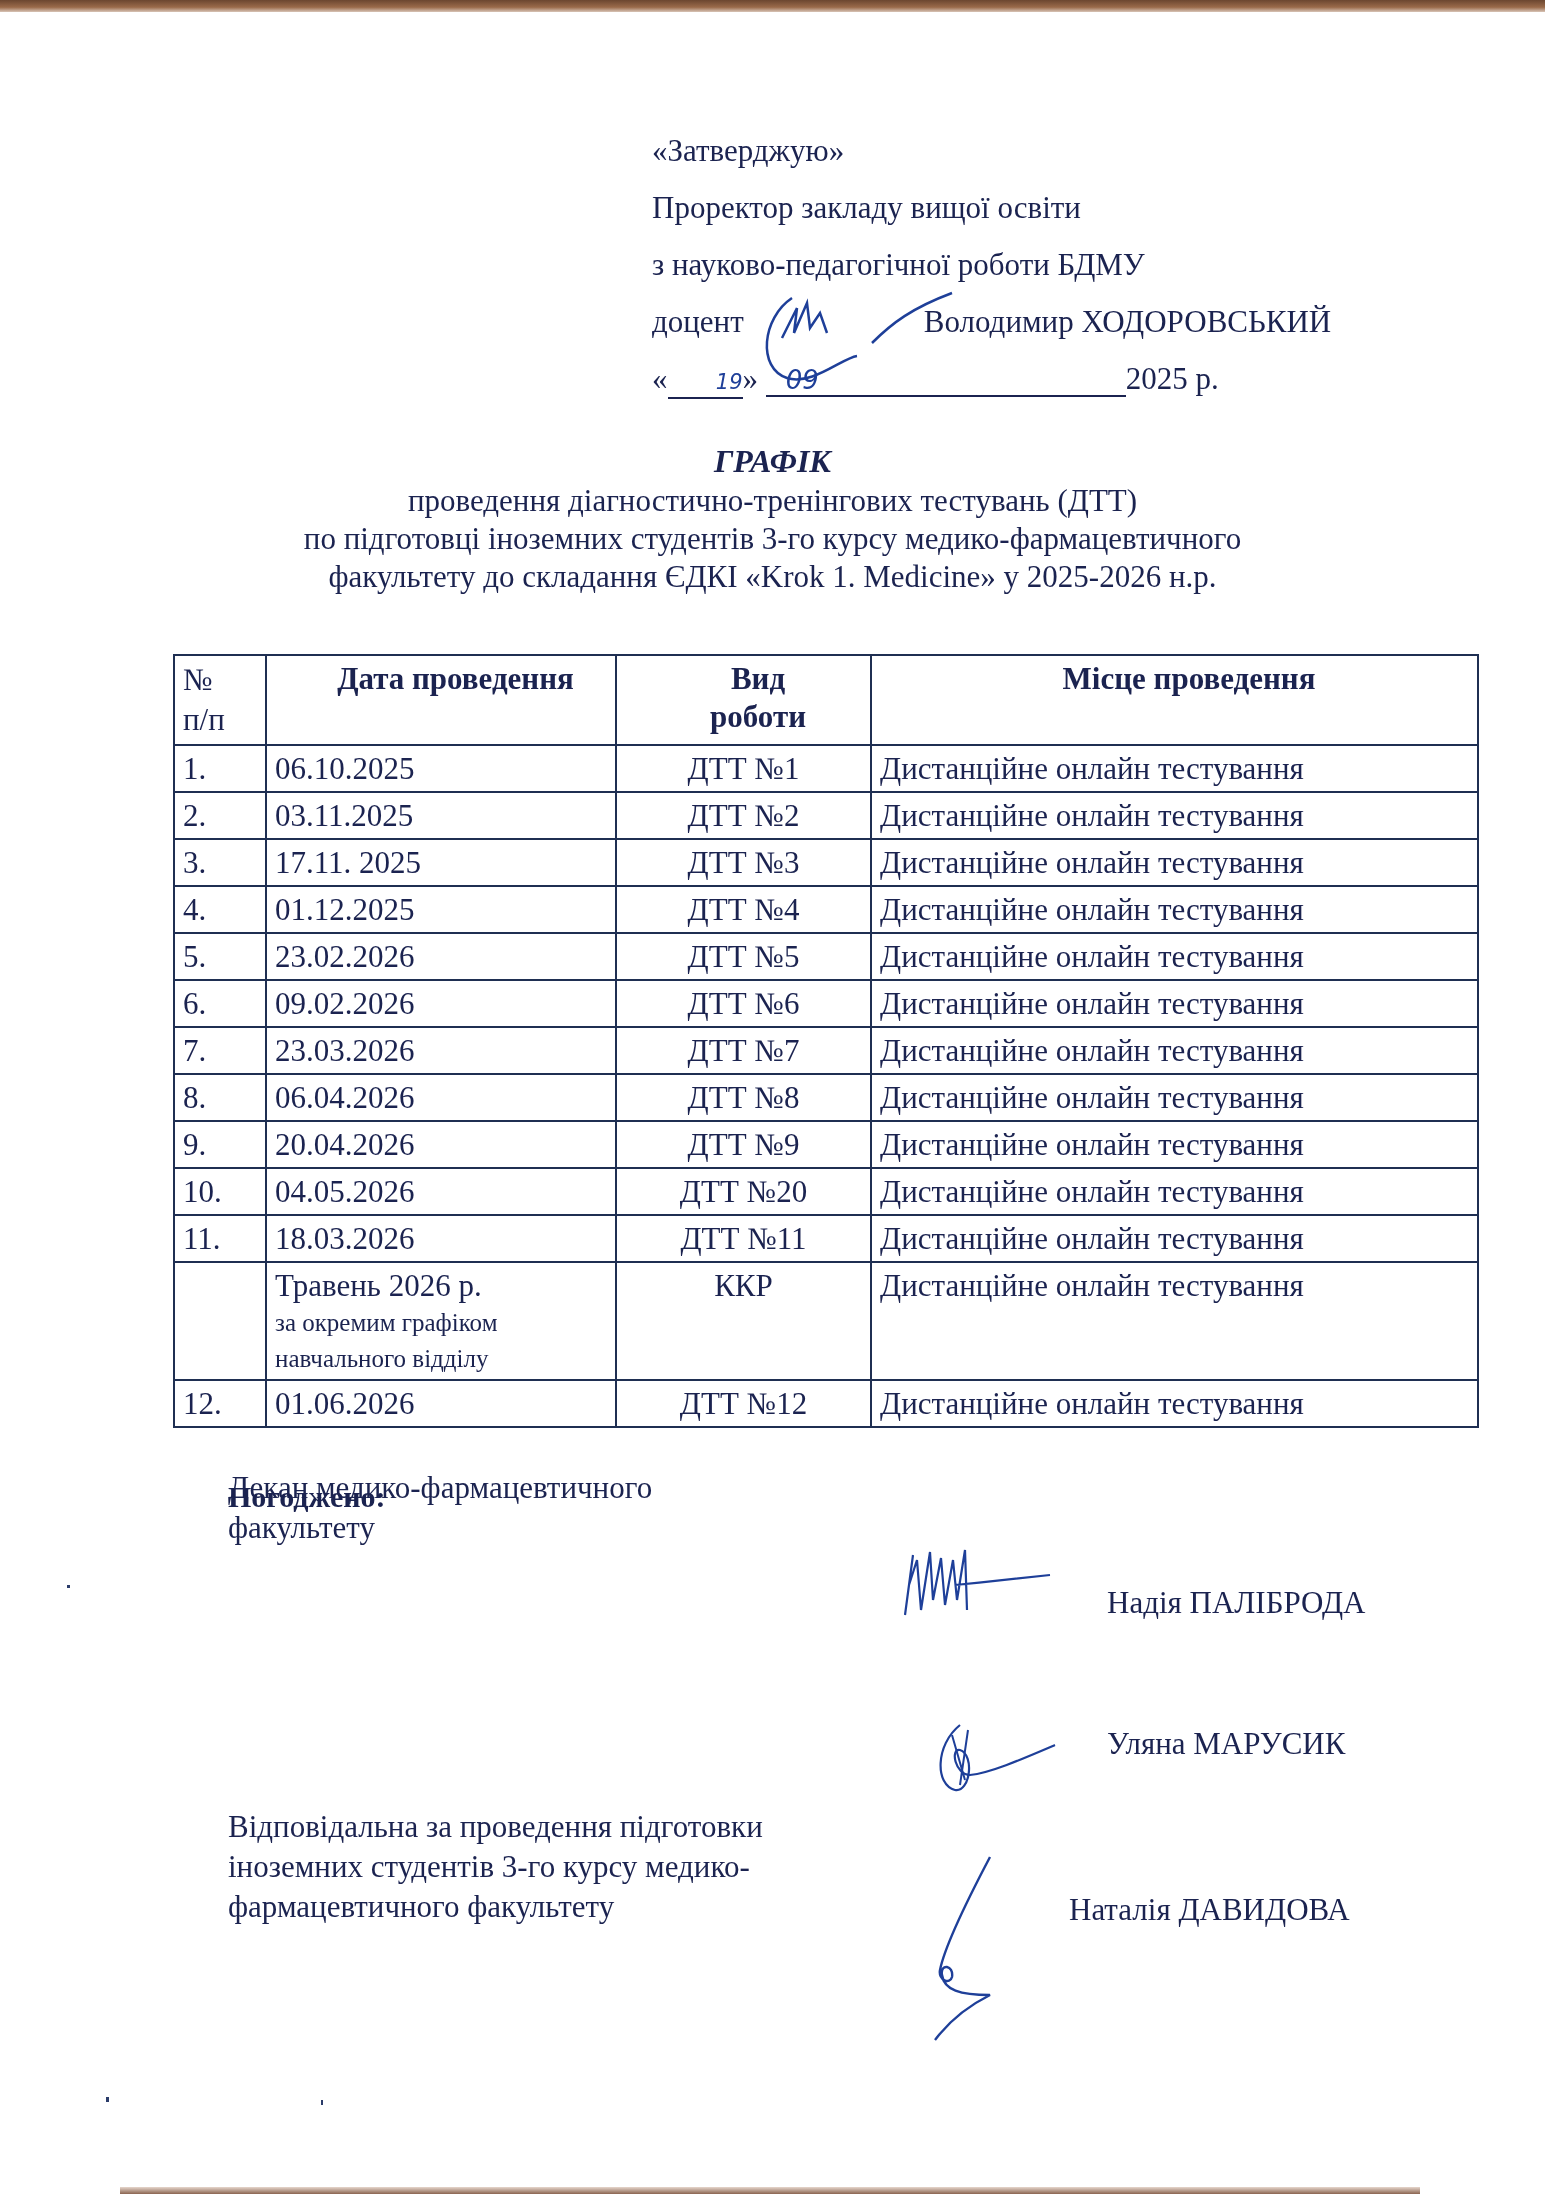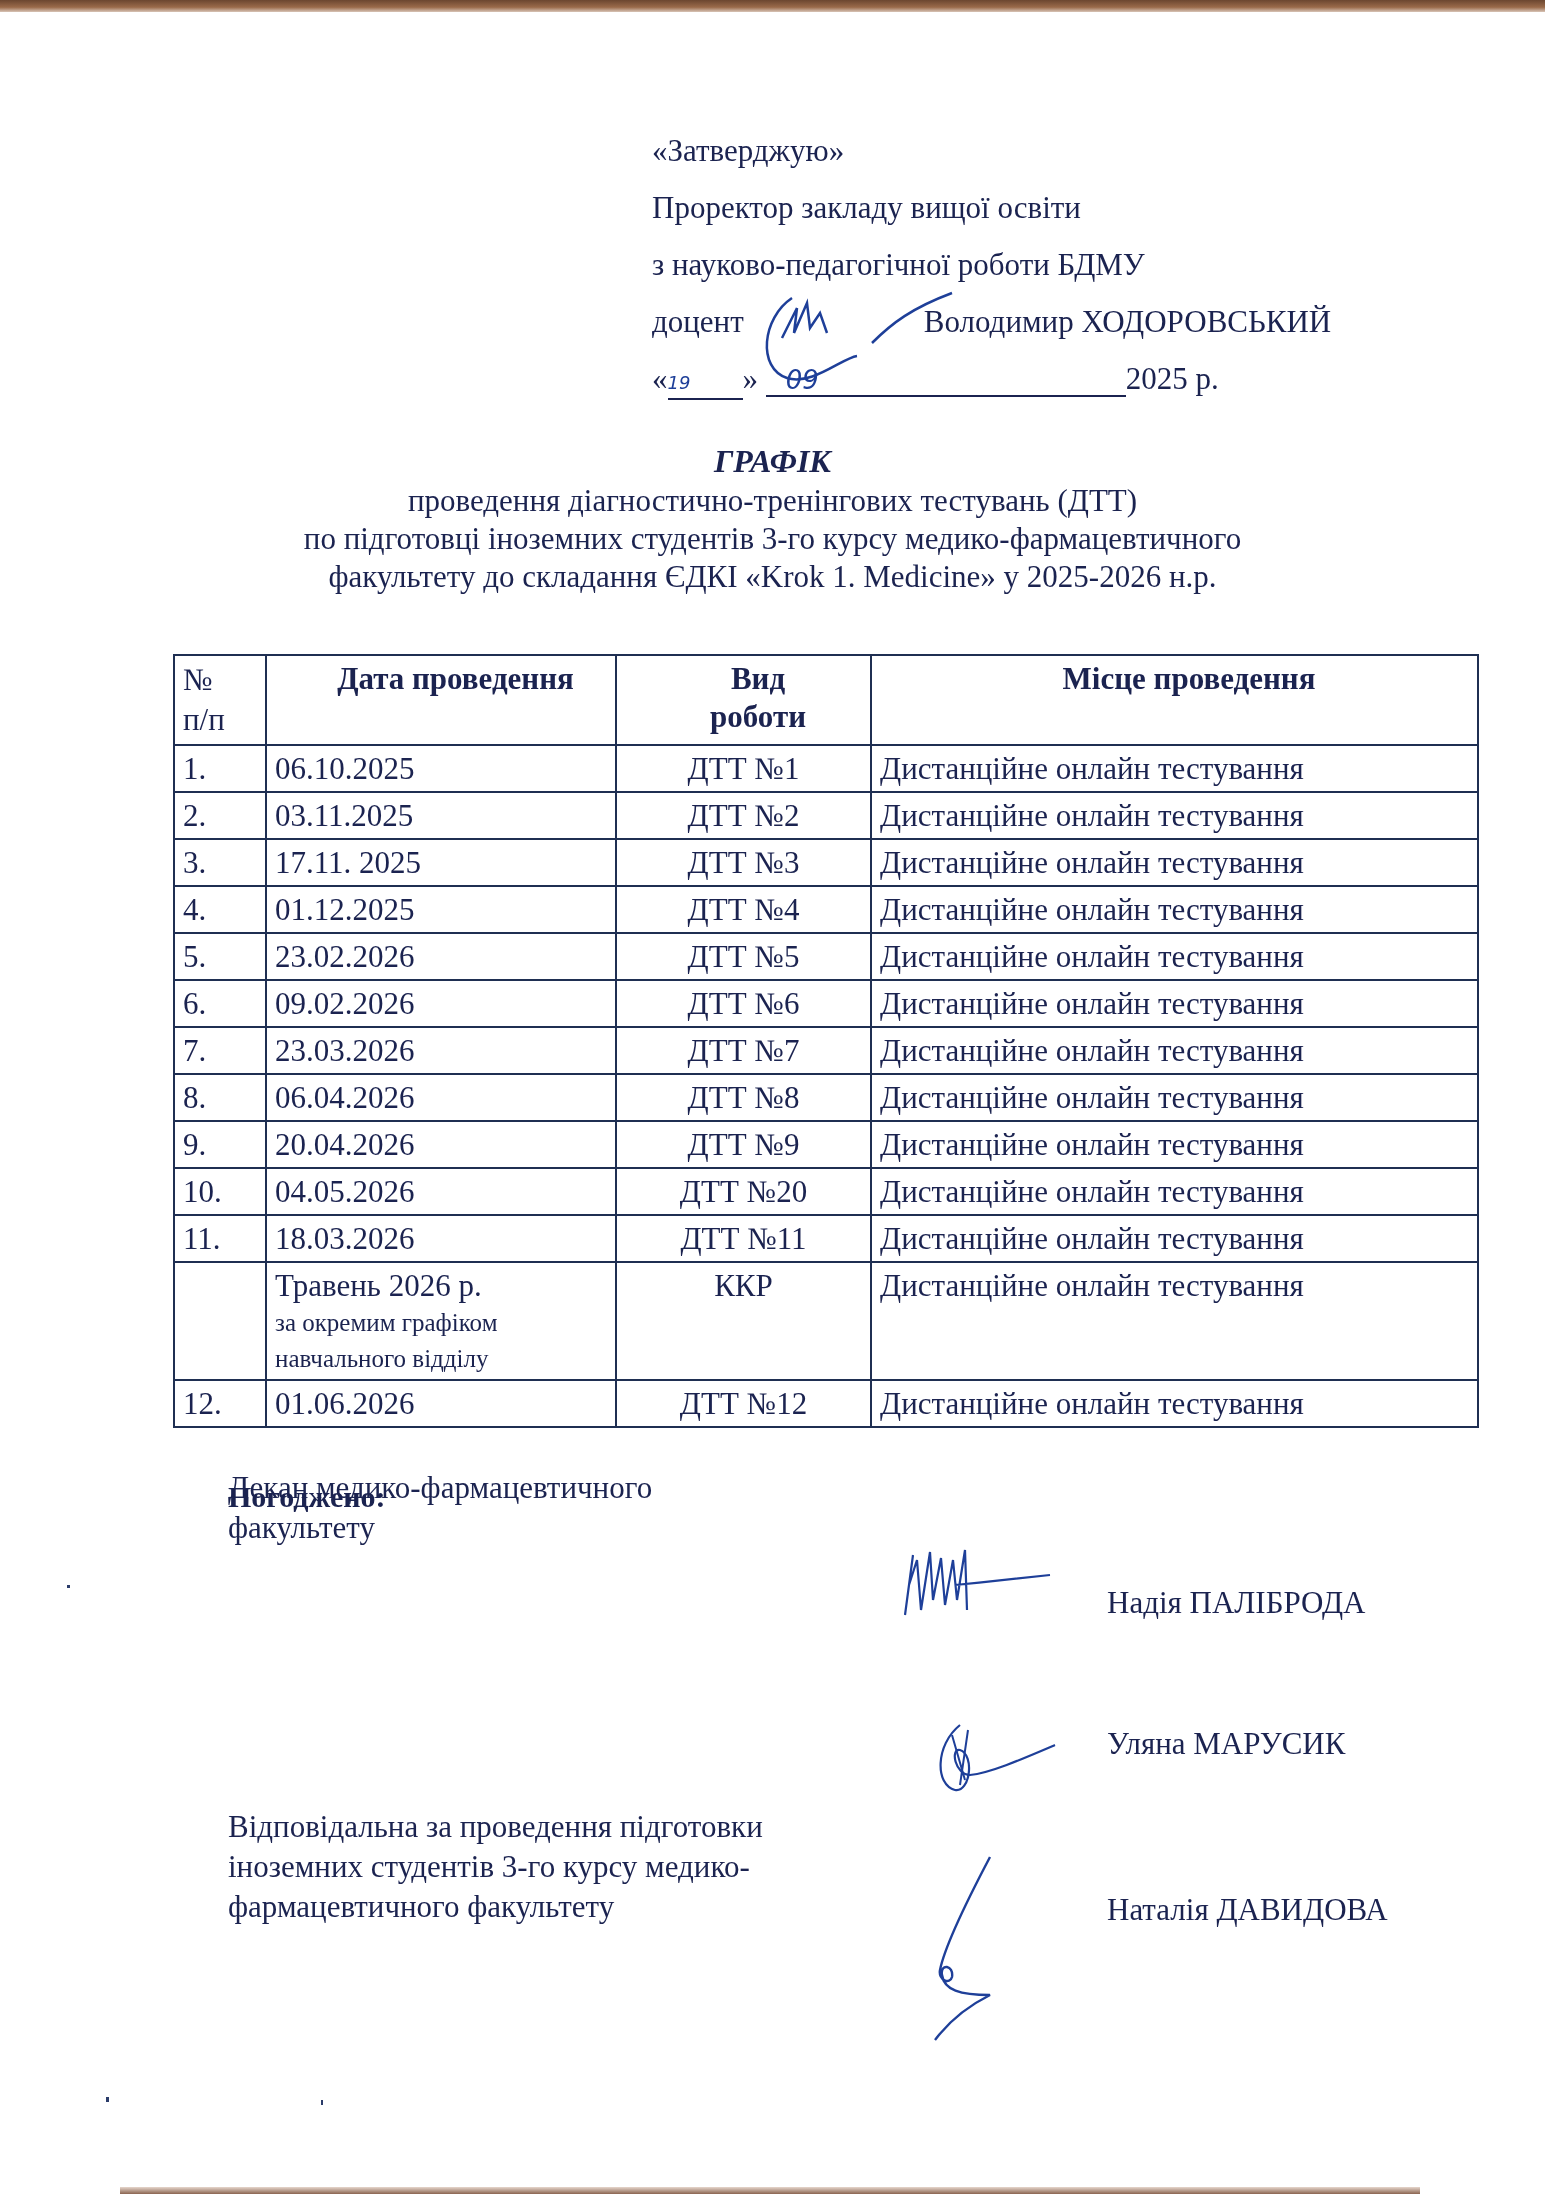--- a/index.html
+++ b/index.html
@@ -16,22 +16,22 @@
   .bottom-band {
     position: absolute; left: 120px; top: 2187px; width: 1300px; height: 7px;
     background: linear-gradient(180deg, #e6d6cc 0%, #8a6450 100%);
   }
   .approval {
     position: absolute; left: 652px; top: 122px; font-size: 31px; line-height: 57px;
   }
   .approval .line { white-space: nowrap; height: 57px; position: relative; }
   .approval .sig-space { display: inline-block; width: 180px; }
   .approval .date-day {
-    display: inline-block; width: 75px; border-bottom: 2px solid #1b2350; text-align: left;
-    font-family: "DejaVu Sans", sans-serif; font-style: italic; font-size: 18px; color: #1e3f99; line-height: 30px;
+    display: inline-block; width: 75px; border-bottom: 2px solid #1b2350; text-align: right;
+    font-family: "DejaVu Sans", sans-serif; font-style: italic; font-size: 21px; color: #1e3f99; line-height: 30px;
   }
   .approval .date-month {
     display: inline-block; width: 360px; border-bottom: 2px solid #1b2350; text-align: left;
     font-family: "DejaVu Sans", sans-serif; font-style: italic; font-size: 26px; color: #1e3f99; line-height: 30px;
     padding-left: 20px; box-sizing: border-box;
   }
   .title-block {
     position: absolute; left: 0; top: 442px; width: 1545px; text-align: center;
     font-size: 31px; line-height: 38px;
   }
@@ -217,19 +217,19 @@
 <div class="signer-name" style="left:1107px; top:1726px;">Уляна МАРУСИК</div>
 
 <div class="signer" style="top:1807px;">
   <div>Відповідальна за проведення підготовки</div>
   <div>іноземних студентів 3-го курсу медико-</div>
   <div>фармацевтичного факультету</div>
 </div>
 <svg class="sig" style="left:930px; top:1855px;" width="80" height="185" viewBox="0 0 80 185">
   <path d="M60 2 C40 40, 15 90, 10 115 C8 125, 20 130, 22 122 C24 110, 10 108, 12 120 C14 135, 30 140, 60 140 C40 150, 20 165, 5 185" fill="none" stroke="#1e3f99" stroke-width="2.4"></path>
 </svg>
-<div class="signer-name" style="left:1107px; top:1892px;">Наталія ДАВИДОВА</div>
+<div class="signer-name" style="left:1069px; top:1892px;">Наталія ДАВИДОВА</div>
 
 <div class="speck" style="left:67px; top:1585px; width:3px; height:3px;"></div>
 <div class="speck" style="left:106px; top:2097px; width:3px; height:5px;"></div>
 <div class="speck" style="left:321px; top:2100px; width:2px; height:5px;"></div>
 
 <div class="bottom-band"></div>
 
 </body></html>

